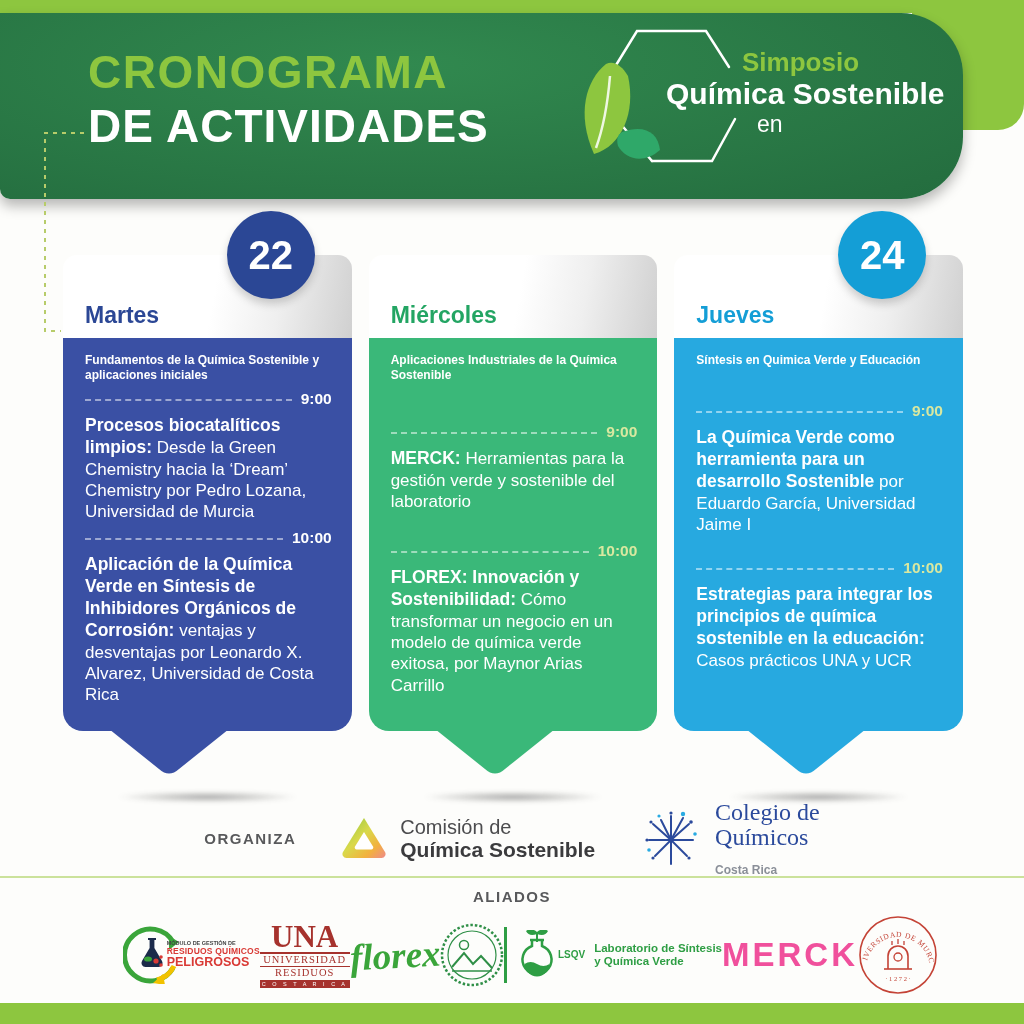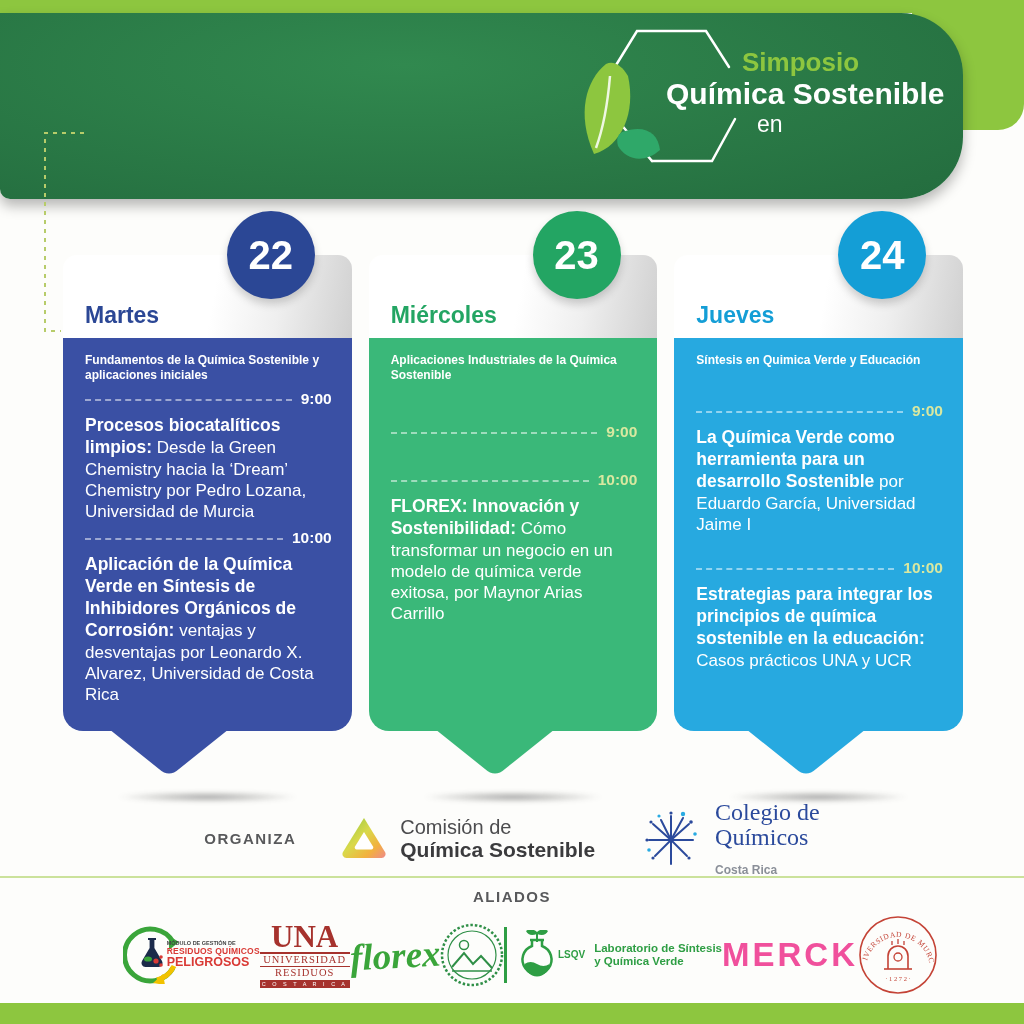--- a/index.html
+++ b/index.html
@@ -92,20 +92,24 @@
 </style>
 </head>
 <body>
 
 <div class="poster">
 
   <div class="top-strip"></div>
   <div class="corner-block"></div>
 
   <header class="banner">
+    <div class="banner-title">
+      <div class="t1">CRONOGRAMA</div>
+      <div class="t2">DE ACTIVIDADES</div>
+    </div>
 
     <svg class="logo-art" viewBox="0 0 200 150">
       <path d="M82,133 L27,68 L67,3 L136,3 L159,39" fill="none" stroke="#ffffff" stroke-width="2.5" stroke-linecap="round"></path>
       <path d="M165,91 L142,133 L82,133" fill="none" stroke="#ffffff" stroke-width="2.5" stroke-linecap="round"></path>
       <path d="M36,36 C16,52 6,86 24,126 C52,118 66,84 58,48 C52,38 44,32 36,36 Z" fill="#8dc63f"></path>
       <path d="M40,48 C38,72 34,98 26,120" fill="none" stroke="rgba(255,255,255,.85)" stroke-width="2.5"></path>
       <path d="M52,104 C74,96 88,104 90,122 C74,136 56,132 48,118 C46,110 48,107 52,104 Z" fill="#2fa869"></path>
     </svg>
     <div class="logo-pre">Simposio</div>
     <div class="logo-name">Química Sostenible</div>
@@ -140,32 +144,30 @@
           </div>
         <p class="sess"><b>Aplicación de la Química Verde en Síntesis de Inhibidores Orgánicos de Corrosión:</b><span> ventajas y desventajas por Leonardo X. Alvarez, Universidad de Costa Rica</span></p>
       </div>
       <svg class="tail" viewBox="0 0 120 50" preserveAspectRatio="none">
           <path d="M0,0 H120 L70,40 Q60,49 50,40 Z" fill="currentColor"></path>
         </svg>
       <div class="card-shadow"></div>
     </article>
 
     <article class="card" style="--accent: #3ab879; --badge: #23a563; --time: #d9e8a0;">
-      <div class="badge">
-          <span>23</span>
-        </div>
       <div class="card-top">
           <h2>Miércoles</h2>
         </div>
       <div class="card-body">
         <p class="s-title">Aplicaciones Industriales de la Química Sostenible</p>
         <div class="timerow t9">
             <span class="dash"></span>
             <span class="time">9:00</span>
           </div>
+        <p class="sess"><b>MERCK:</b><span> Herramientas para la gestión verde y sostenible del laboratorio</span></p>
         <div class="timerow t10">
             <span class="dash"></span>
             <span class="time">10:00</span>
           </div>
         <p class="sess"><b>FLOREX: Innovación y Sostenibilidad:</b><span> Cómo transformar un negocio en un modelo de química verde exitosa, por Maynor Arias Carrillo</span></p>
       </div>
       <svg class="tail" viewBox="0 0 120 50" preserveAspectRatio="none">
           <path d="M0,0 H120 L70,40 Q60,49 50,40 Z" fill="currentColor"></path>
         </svg>
       <div class="card-shadow"></div>

